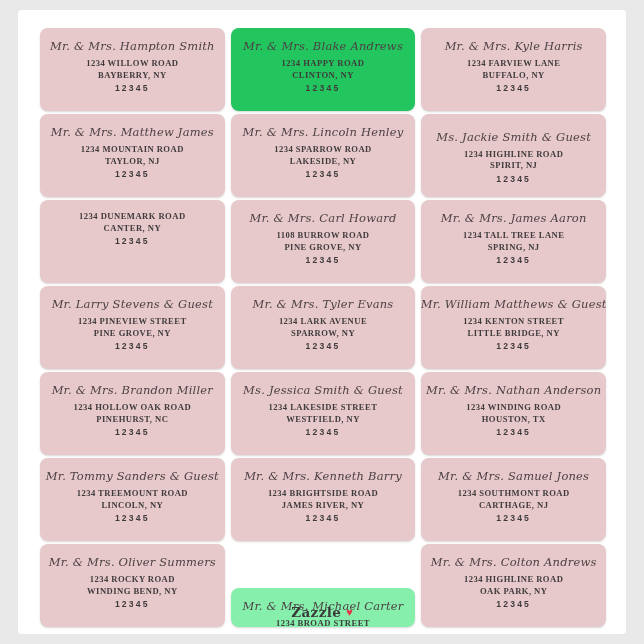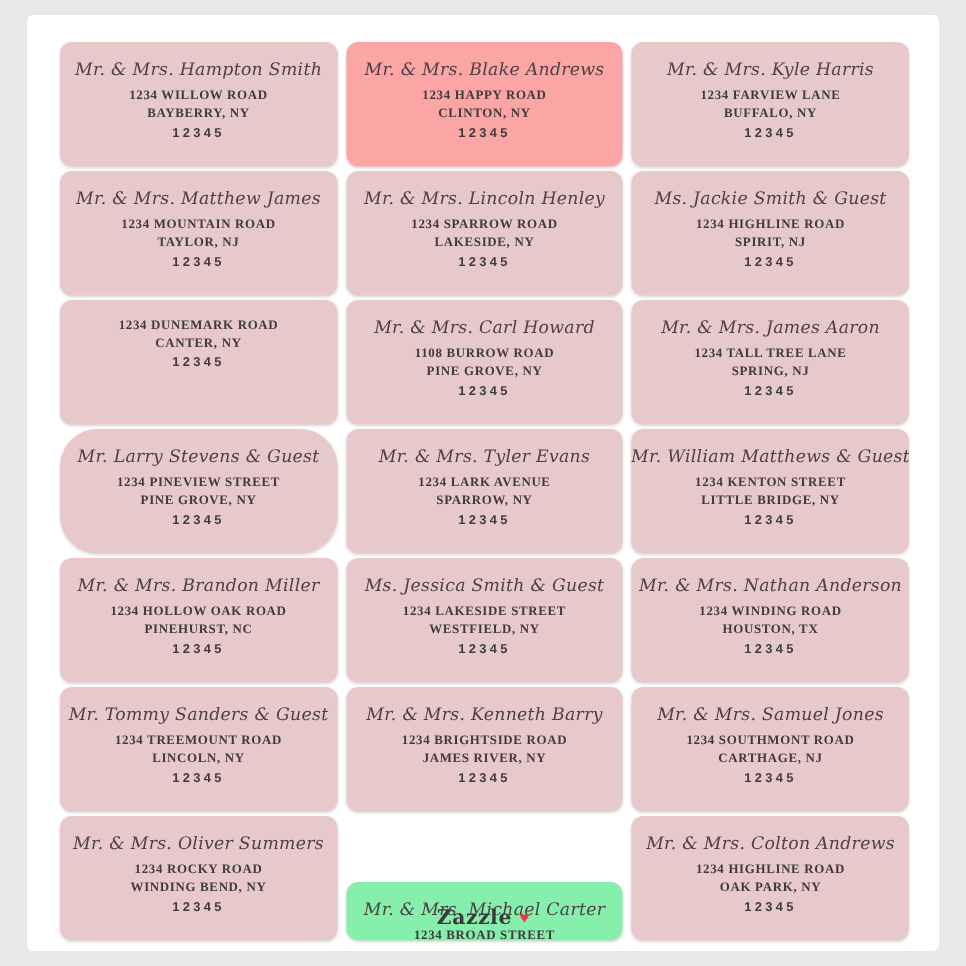--- a/index.html
+++ b/index.html
@@ -98,21 +98,21 @@
 <body style="background: rgb(233, 233, 233);">
 
 <div id="sheet" style="background: rgb(255, 255, 255);">
   <div id="grid">
       <div class="label" style="background: rgb(232, 201, 203);">
         <div class="lname">Mr. &amp; Mrs. Hampton Smith</div>
         <div class="laddr">1234 WILLOW ROAD</div>
         <div class="laddr">BAYBERRY, NY</div>
         <div class="lzip">12345</div>
       </div>
-      <div class="label" style="background: #fca5a5;">
+      <div class="label" style="background: #22c55e;">
         <div class="lname">Mr. &amp; Mrs. Blake Andrews</div>
         <div class="laddr">1234 HAPPY ROAD</div>
         <div class="laddr">CLINTON, NY</div>
         <div class="lzip">12345</div>
       </div>
       <div class="label" style="background: rgb(232, 201, 203);">
         <div class="lname">Mr. &amp; Mrs. Kyle Harris</div>
         <div class="laddr">1234 FARVIEW LANE</div>
         <div class="laddr">BUFFALO, NY</div>
         <div class="lzip">12345</div>
@@ -122,21 +122,21 @@
         <div class="laddr">1234 MOUNTAIN ROAD</div>
         <div class="laddr">TAYLOR, NJ</div>
         <div class="lzip">12345</div>
       </div>
       <div class="label" style="background: rgb(232, 201, 203);">
         <div class="lname">Mr. &amp; Mrs. Lincoln Henley</div>
         <div class="laddr">1234 SPARROW ROAD</div>
         <div class="laddr">LAKESIDE, NY</div>
         <div class="lzip">12345</div>
       </div>
-      <div class="label" style="background: rgb(232, 201, 203);">
+      <div class="label" style="background: rgb(232, 201, 203); justify-content: center;">
         <div class="lname">Ms. Jackie Smith &amp; Guest</div>
         <div class="laddr">1234 HIGHLINE ROAD</div>
         <div class="laddr">SPIRIT, NJ</div>
         <div class="lzip">12345</div>
       </div>
       <div class="label" style="background: rgb(232, 201, 203);">
         <div class="laddr">1234 DUNEMARK ROAD</div>
         <div class="laddr">CANTER, NY</div>
         <div class="lzip">12345</div>
       </div>
@@ -145,21 +145,21 @@
         <div class="laddr">1108 BURROW ROAD</div>
         <div class="laddr">PINE GROVE, NY</div>
         <div class="lzip">12345</div>
       </div>
       <div class="label" style="background: rgb(232, 201, 203);">
         <div class="lname">Mr. &amp; Mrs. James Aaron</div>
         <div class="laddr">1234 TALL TREE LANE</div>
         <div class="laddr">SPRING, NJ</div>
         <div class="lzip">12345</div>
       </div>
-      <div class="label" style="background: rgb(232, 201, 203); border-radius: 25px;">
+      <div class="label" style="background: rgb(232, 201, 203);">
         <div class="lname">Mr. Larry Stevens &amp; Guest</div>
         <div class="laddr">1234 PINEVIEW STREET</div>
         <div class="laddr">PINE GROVE, NY</div>
         <div class="lzip">12345</div>
       </div>
       <div class="label" style="background: rgb(232, 201, 203);">
         <div class="lname">Mr. &amp; Mrs. Tyler Evans</div>
         <div class="laddr">1234 LARK AVENUE</div>
         <div class="laddr">SPARROW, NY</div>
         <div class="lzip">12345</div>

